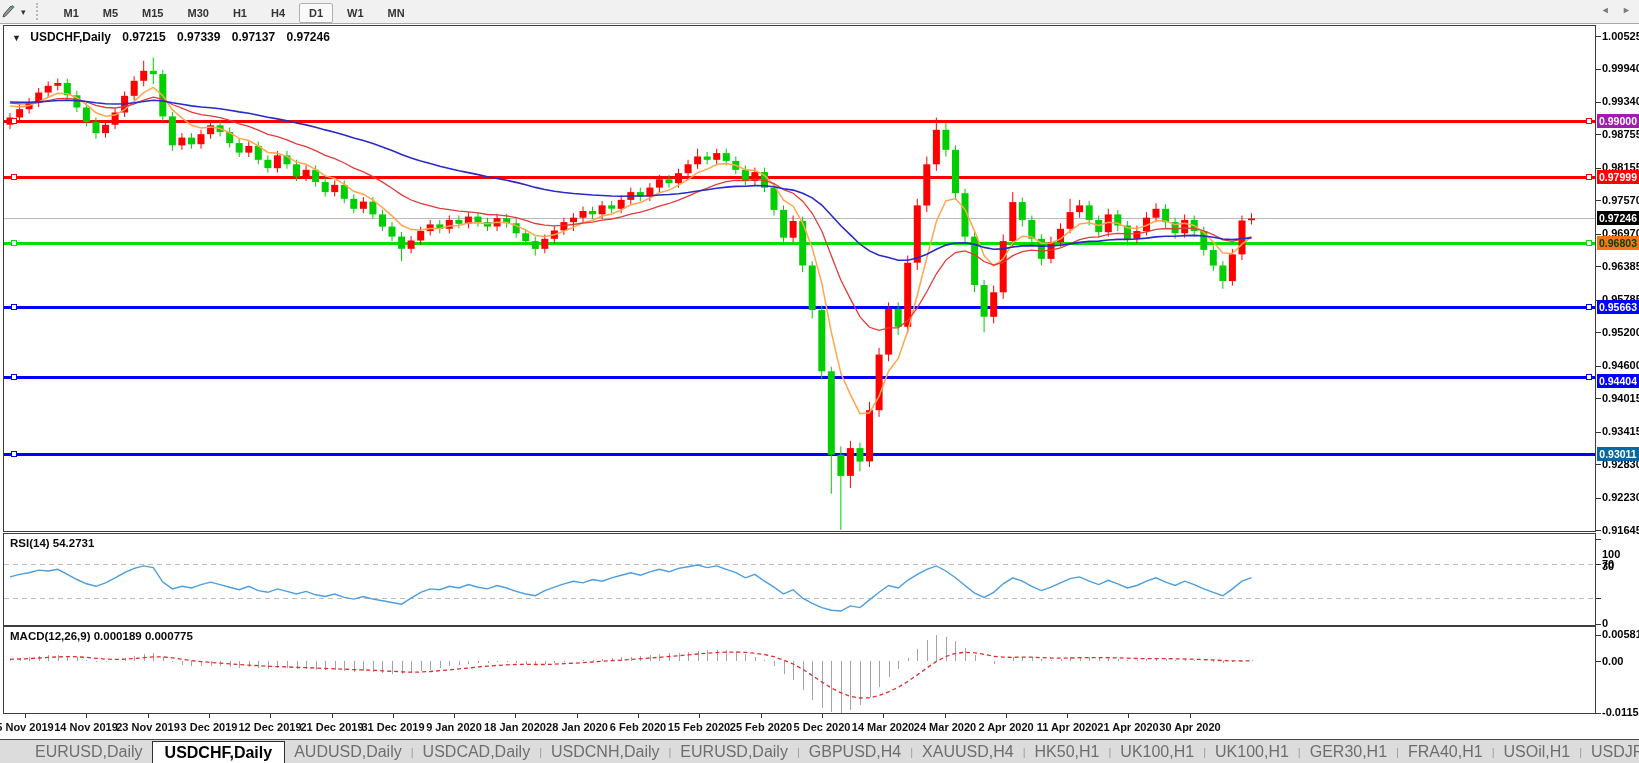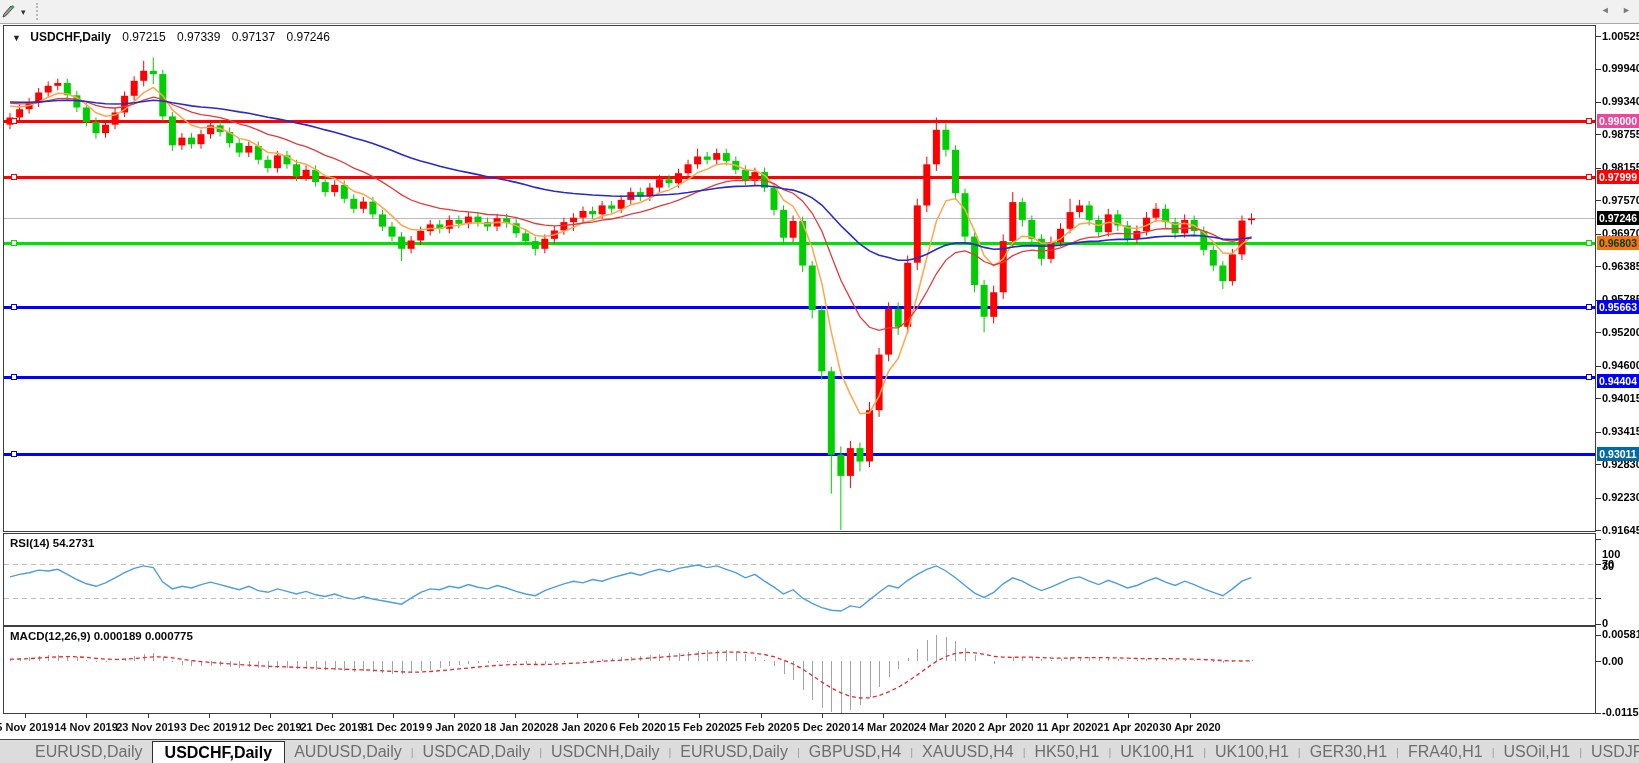--- a/index.html
+++ b/index.html
@@ -12,21 +12,21 @@
     border-bottom:1px solid #A9A9A9;display:flex;align-items:center;z-index:6;}
   .tool-icon-wrap{display:flex;align-items:center;padding:0 4px 0 1px;}
   .tool-caret{font-size:9px;color:#333;margin-left:4px;cursor:default;}
   .grip{width:6px;height:17px;border-left:2px dotted #B9B9B9;margin:0 8px 0 6px;}
   .tf-btn{font-size:11px;font-weight:600;color:#333;padding:3px 9px;margin:0 2px;
     border:1px solid transparent;border-radius:2px;cursor:default;}
   .tf-btn.active{background:#FAFAFA;border-color:#B0B0B0;}
 
   
   .chart-title{position:absolute;left:12px;top:30px;z-index:4;font-size:12px;font-weight:700;color:#0A0A0A;white-space:nowrap;}
-  .chart-title .num{font-weight:400;margin-left:8px;}
+  .chart-title .num{font-weight:700;margin-left:8px;}
   .chart-title .caret{font-size:9px;margin-right:6px;color:#222;}
   .panel-label{position:absolute;left:10px;z-index:4;font-size:11.5px;font-weight:600;color:#0A0A0A;white-space:nowrap;}
   .axis-label{position:absolute;left:1602px;z-index:3;font-size:11px;font-weight:600;color:#000;white-space:nowrap;}
   .badge{position:absolute;left:1597px;width:42px;height:14px;z-index:5;font-size:10.5px;
     line-height:14px;font-weight:700;text-align:center;white-space:nowrap;}
   .date-label{position:absolute;top:721px;transform:translateX(-50%);z-index:3;
     font-size:11px;font-weight:600;color:#111;white-space:nowrap;}
 
   
   .tabbar{position:absolute;left:0;bottom:0;width:100%;height:23px;background:#DCDCDC;
@@ -532,20 +532,21 @@
 
   <div class="toolbar">
     <span class="tool-icon-wrap">
       <svg width="16" height="15">
         <polygon points="2,13 4.5,12 12,4 10,2 3,10" fill="#9A9A9A" stroke="#4B4B4B" stroke-width="1"></polygon>
         <rect x="10" y="1.5" width="3" height="3" fill="#3B9B5A" transform="rotate(45 11.5 3)"></rect>
       </svg>
       <span class="tool-caret">▾</span>
     </span>
     <span class="grip"></span>
+    <span id="tf-buttons"><span class="tf-btn">M1</span><span class="tf-btn">M5</span><span class="tf-btn">M15</span><span class="tf-btn">M30</span><span class="tf-btn">H1</span><span class="tf-btn">H4</span><span class="tf-btn active">D1</span><span class="tf-btn">W1</span><span class="tf-btn">MN</span></span>
   </div>
 
   <div class="chart-title">
     <span class="caret">▼</span>
     <span>USDCHF,Daily</span>
     <span class="num">0.97215</span>
     <span class="num">0.97339</span>
     <span class="num">0.97137</span>
     <span class="num">0.97246</span>
   </div>
@@ -590,21 +591,21 @@
       <div class="date-label" style="left:638px">6 Feb 2020</div>
       <div class="date-label" style="left:699px">15 Feb 2020</div>
       <div class="date-label" style="left:761px">25 Feb 2020</div>
       <div class="date-label" style="left:822px">5 Dec 2020</div>
       <div class="date-label" style="left:883px">14 Mar 2020</div>
       <div class="date-label" style="left:945px">24 Mar 2020</div>
       <div class="date-label" style="left:1006px">2 Apr 2020</div>
       <div class="date-label" style="left:1067px">11 Apr 2020</div>
       <div class="date-label" style="left:1128px">21 Apr 2020</div>
       <div class="date-label" style="left:1190px">30 Apr 2020</div>
-      <div class="badge" style="top:114px;background:#ec4899;color:#FFFFFF">0.99000</div>
+      <div class="badge" style="top:114px;background:#a21caf;color:#FFFFFF">0.99000</div>
       <div class="badge" style="top:170px;background:#FF0000;color:#FFFFFF">0.97999</div>
       <div class="badge" style="top:236px;background:#f97316;color:#004400">0.96803</div>
       <div class="badge" style="top:300px;background:#0000FF;color:#FFFFFF">0.95663</div>
       <div class="badge" style="top:374px;background:#0000FF;color:#FFFFFF">0.94404</div>
       <div class="badge" style="top:447px;background:#0369a1;color:#FFFFFF">0.93011</div>
       <div class="badge" style="top:211px;background:#000000;color:#FFFFFF">0.97246</div>
     </div>
 
   <div class="tabbar">
     <span id="tabs-holder" style="display:flex;align-items:center;height:100%">

